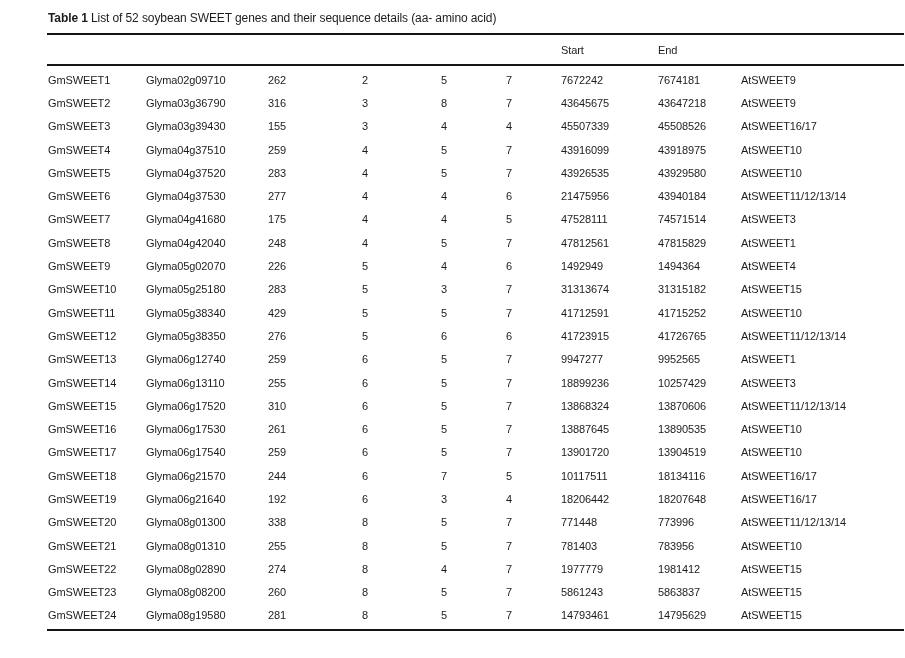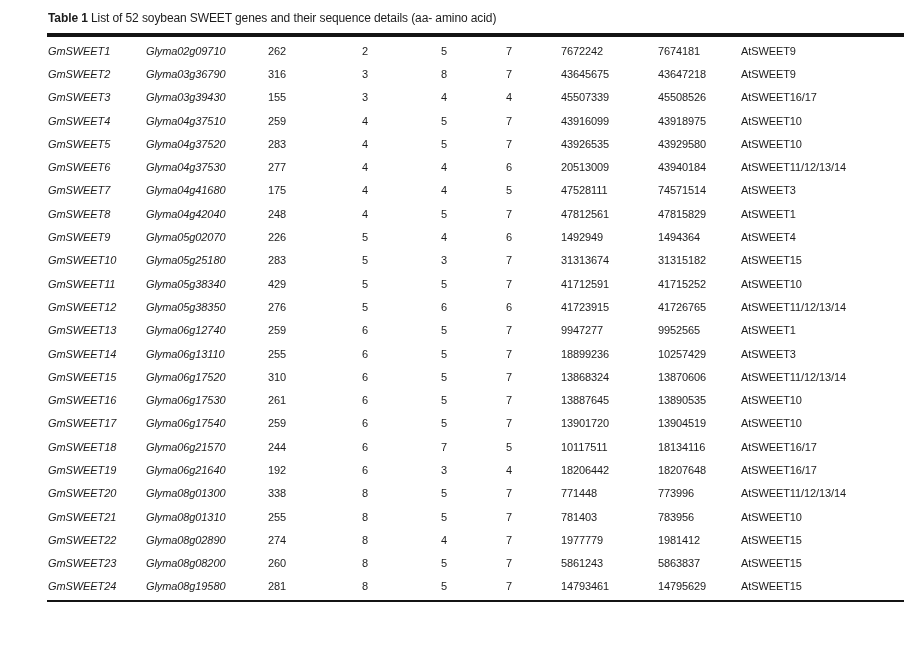--- a/index.html
+++ b/index.html
@@ -52,33 +52,37 @@
   .hdr-row1 { padding-top: 9px; }
   .hdr-row2 { padding-top: 9px; padding-bottom: 8px; }
   .span2 { grid-column: 7 / span 2; }
   .col7 { grid-column: 7; }
   .col8 { grid-column: 8; }
   .tbody { padding-top: 2px; padding-bottom: 2px; }
   .body-row {
     height: 23.3px;
     align-items: center;
   }
-  .italic { font-style: italic; }
+  .italic { }
 </style>
 </head>
 <body>
 
 <div class="page">
   <div class="table-wrap">
 
     <div class="caption"><span class="cap-bold">Table 1</span><span> List of 52 soybean SWEET genes and their sequence details (aa- amino acid)</span></div>
 
     <div class="rule"></div>
 
 
+    <div class="grid hdr-row2">
+      <div class="cell col7">Start</div>
+      <div class="cell col8">End</div>
+    </div>
 
     <div class="rule"></div>
 
     <div class="tbody">
   <div class="grid body-row">
     <div class="cell italic">GmSWEET1</div>
     <div class="cell italic">Glyma02g09710</div>
     <div class="cell">262</div>
     <div class="cell">2</div>
     <div class="cell">5</div>
@@ -136,21 +140,21 @@
     <div class="cell">AtSWEET10</div>
   </div>
 
   <div class="grid body-row">
     <div class="cell italic">GmSWEET6</div>
     <div class="cell italic">Glyma04g37530</div>
     <div class="cell">277</div>
     <div class="cell">4</div>
     <div class="cell">4</div>
     <div class="cell">6</div>
-    <div class="cell">20513009</div>
+    <div class="cell">21475956</div>
     <div class="cell">43940184</div>
     <div class="cell">AtSWEET11/12/13/14</div>
   </div>
 
   <div class="grid body-row">
     <div class="cell italic">GmSWEET7</div>
     <div class="cell italic">Glyma04g41680</div>
     <div class="cell">175</div>
     <div class="cell">4</div>
     <div class="cell">4</div>

